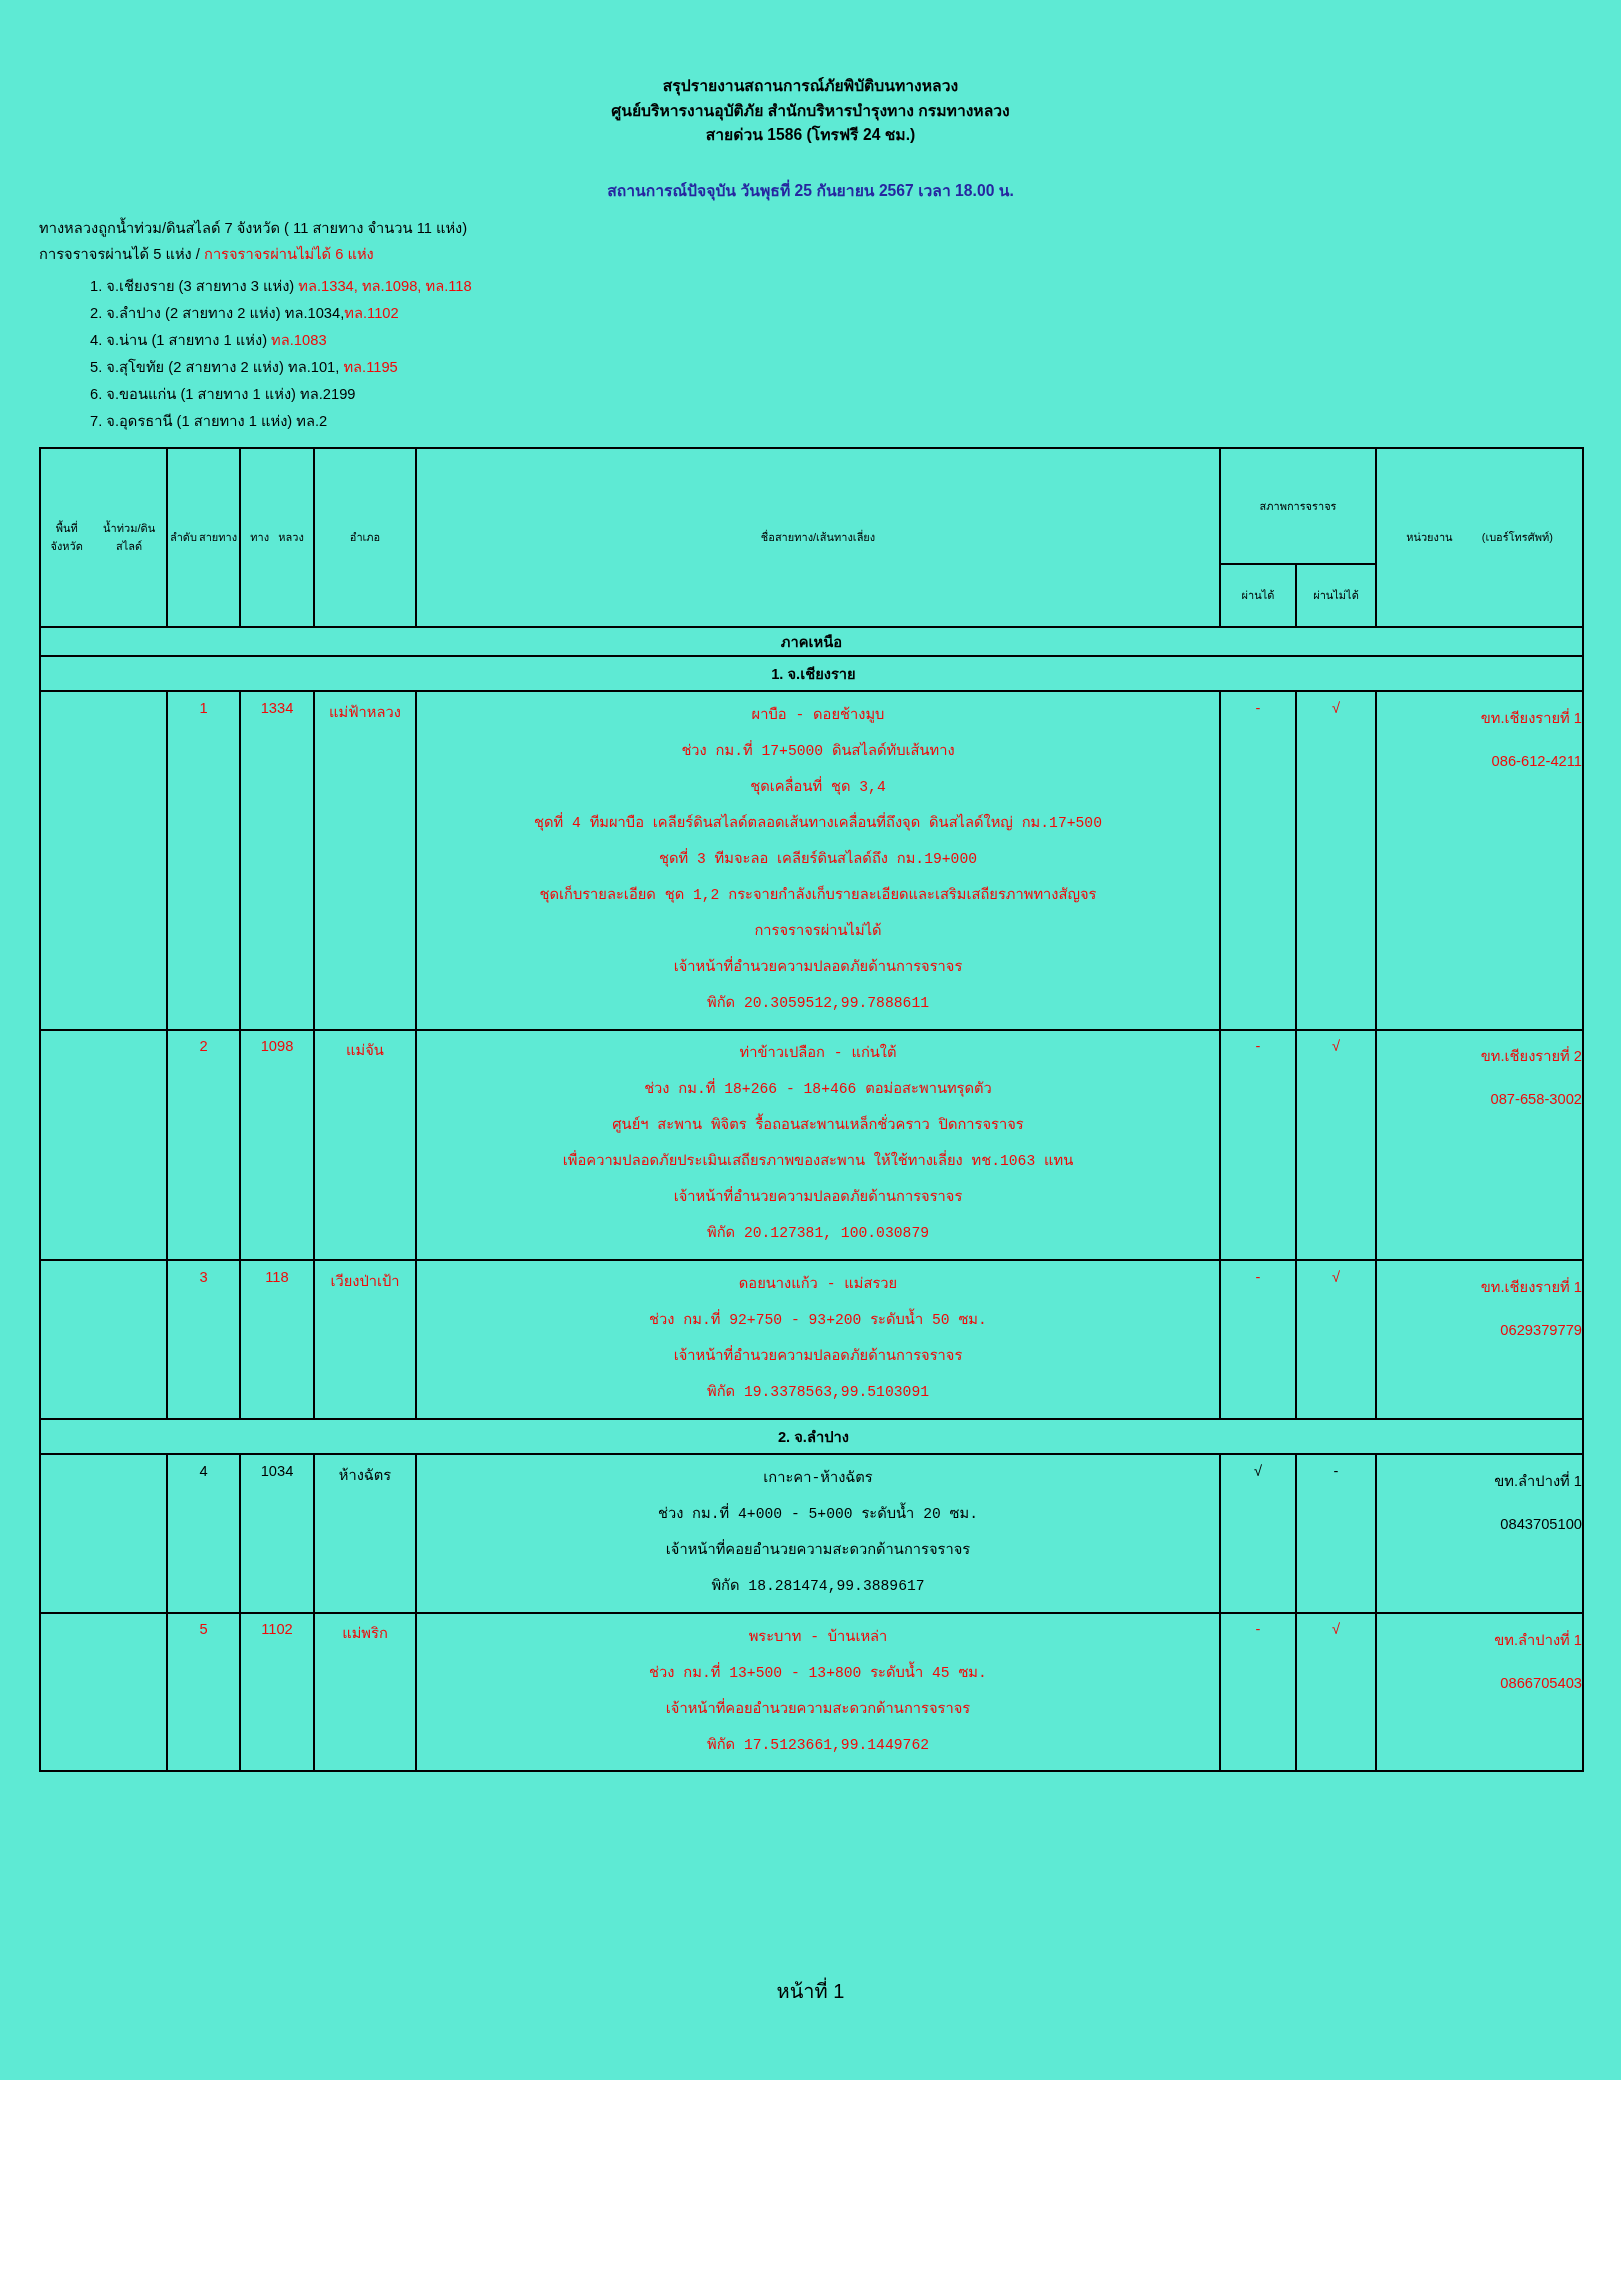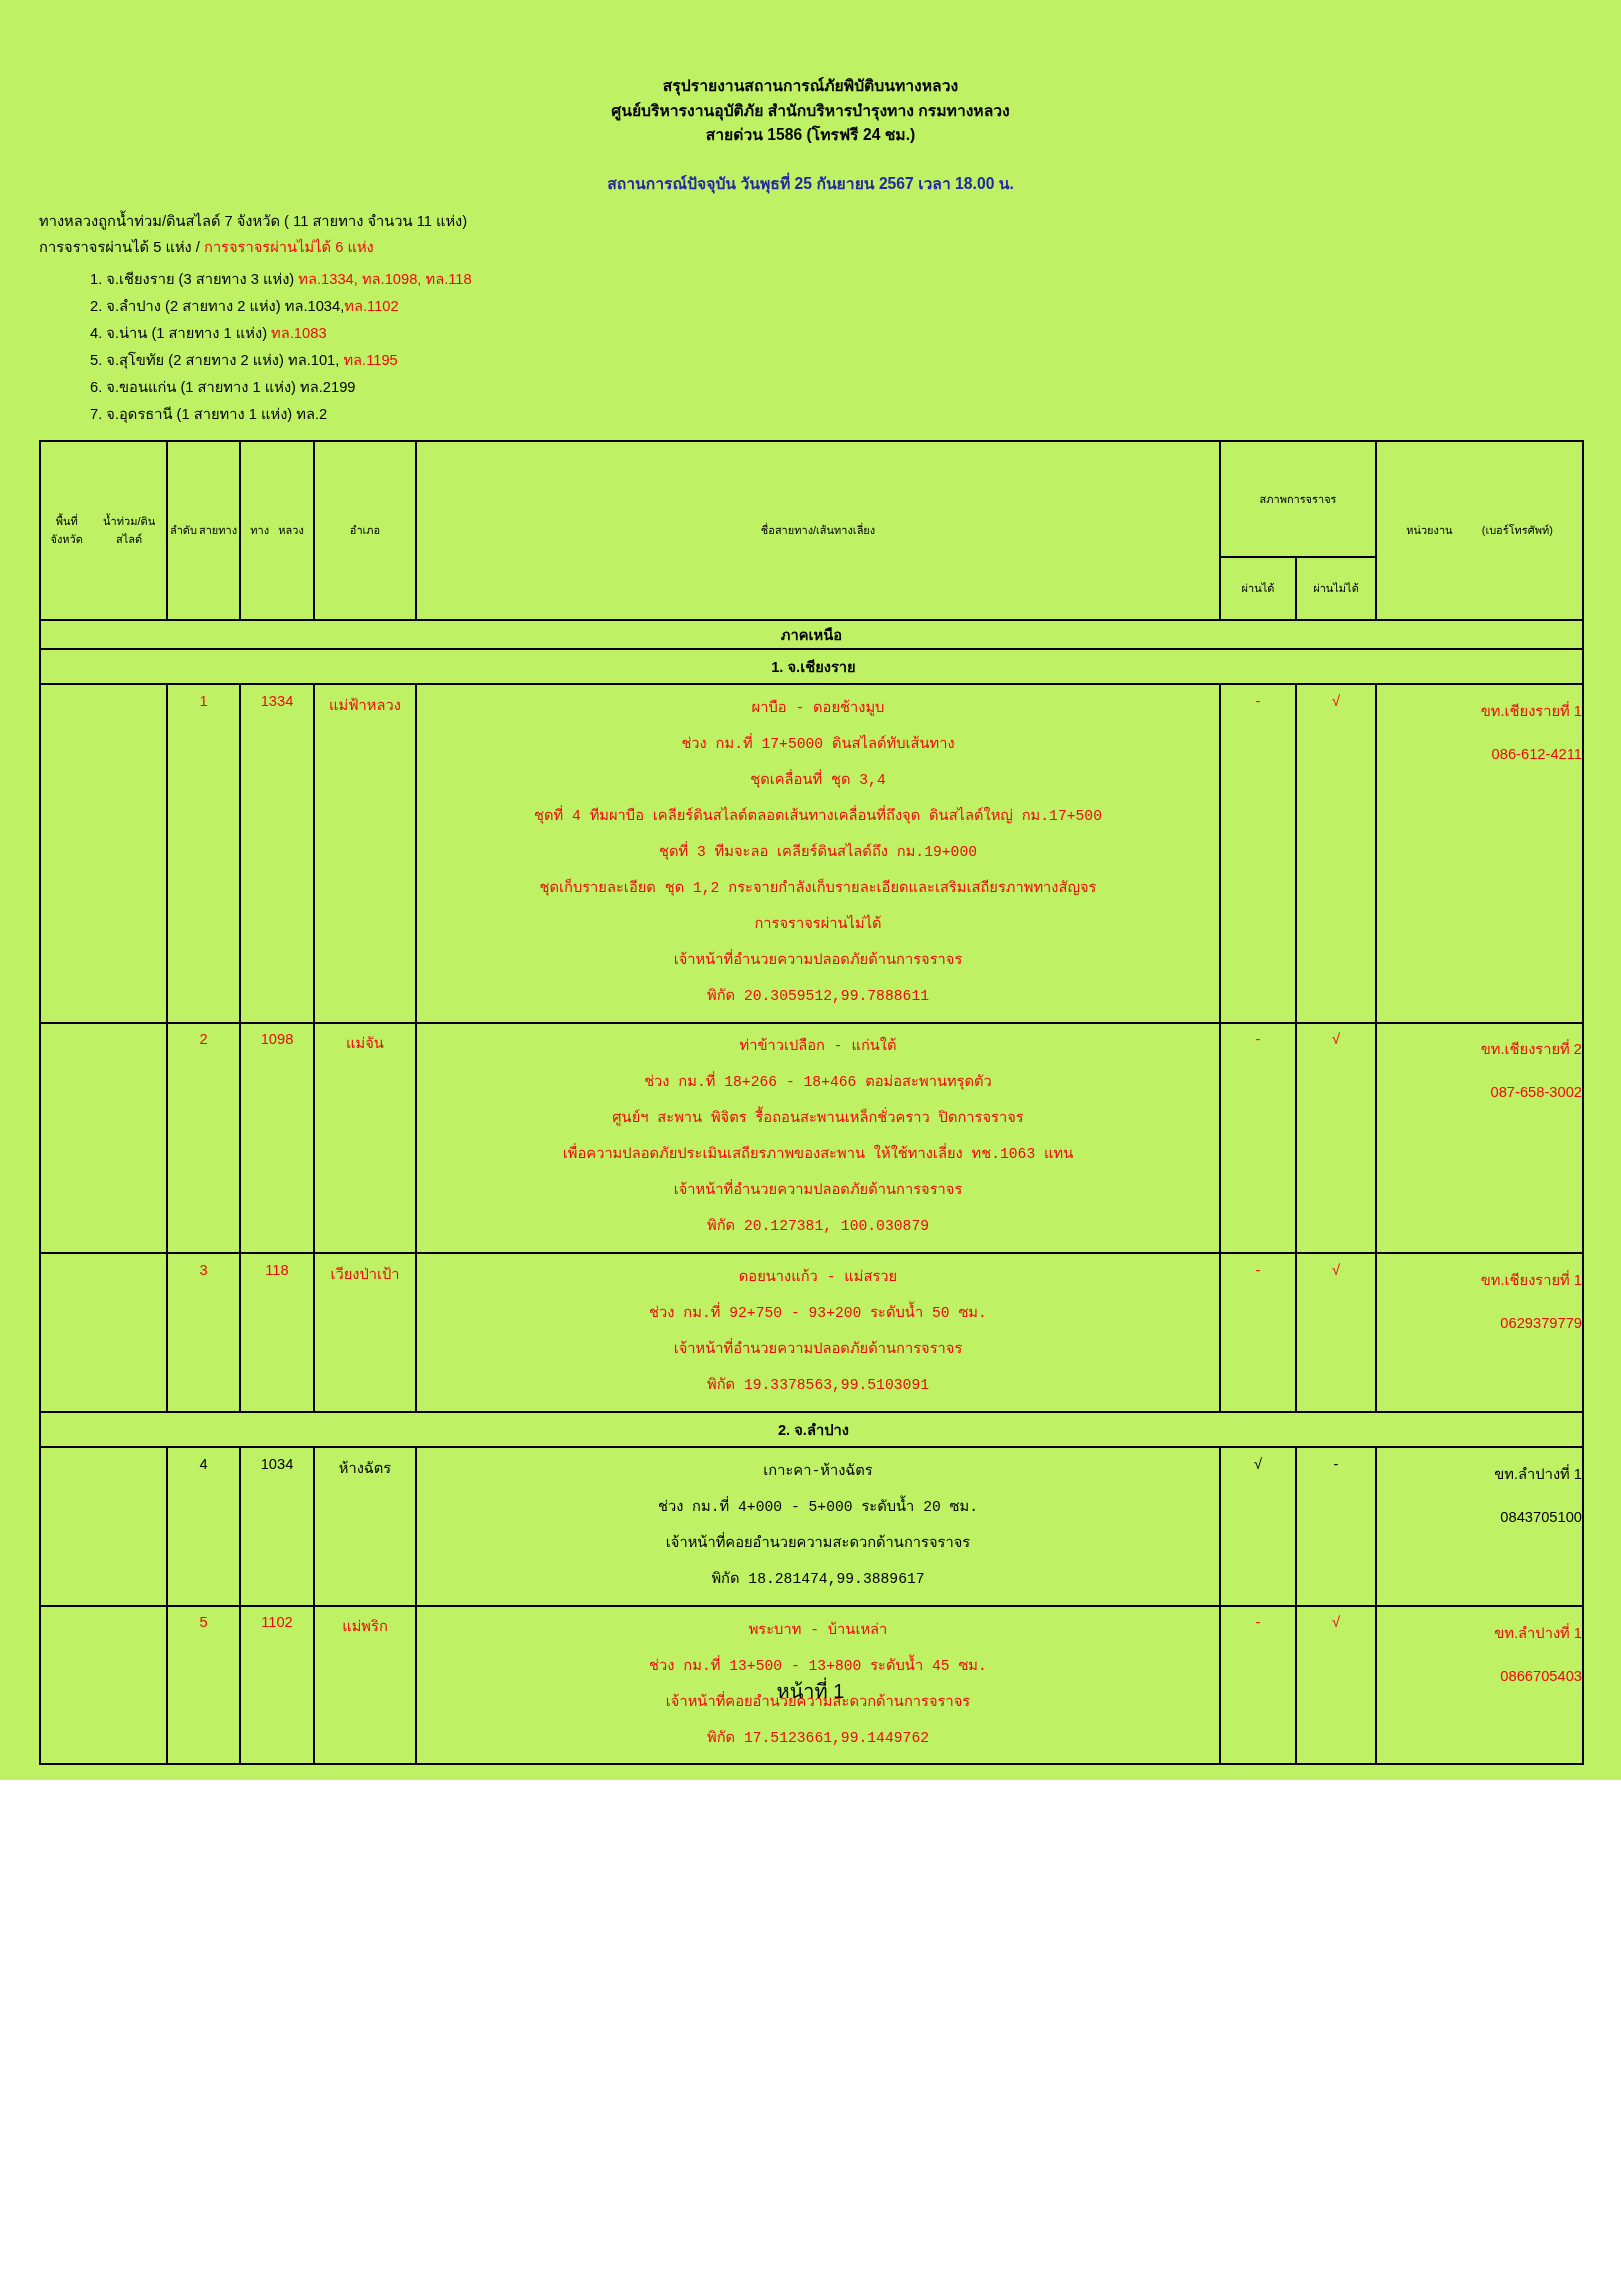--- a/index.html
+++ b/index.html
@@ -1,23 +1,23 @@
 <!DOCTYPE html>
 <html><head>
 <meta charset="utf-8">
 <style>
   * { margin:0; padding:0; box-sizing:border-box; }
   html,body { background:#ffffff; }
   body { width:1621px; font-family:"Liberation Sans", sans-serif; color:#000; }
-  .page { position:relative; width:1621px; height:1780px; background:#bef264; overflow:hidden; }
+  .page { position:relative; width:1621px; height:2080px; background:#5eead4; overflow:hidden; }
 
   
   .doc-header { padding-top:74px; text-align:center; }
   .doc-header .h-line { font-size:15.7px; font-weight:bold; line-height:24.5px; }
-  .doc-header .status-line { margin-top:23px; font-size:15.7px; font-weight:bold; color:#2626a0;text-align:center; }
+  .doc-header .status-line { margin-top:30px; font-size:15.7px; font-weight:bold; color:#2626a0;text-align:center; }
 
   
   .summary { margin:13.7px 0 0 39px; font-size:14.7px; }
   .summary .s-line { line-height:25.5px; }
   .summary .list { margin-top:5.9px; }
   .summary .list .item { margin-left:51px; line-height:27px; }
   .red { color:#ef0a0a; }
 
   
   table.report { border-collapse:collapse; margin:11.8px 0 0 39px; width:1543px; table-layout:fixed; }

